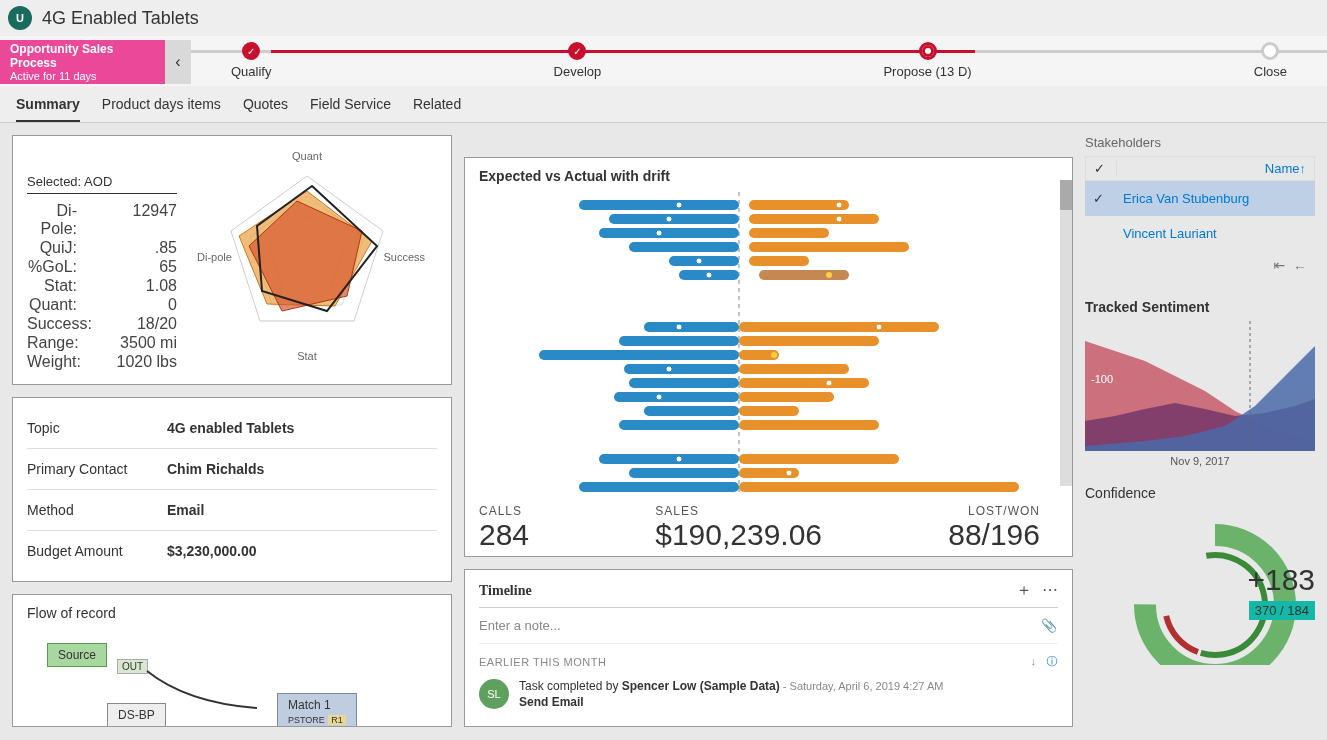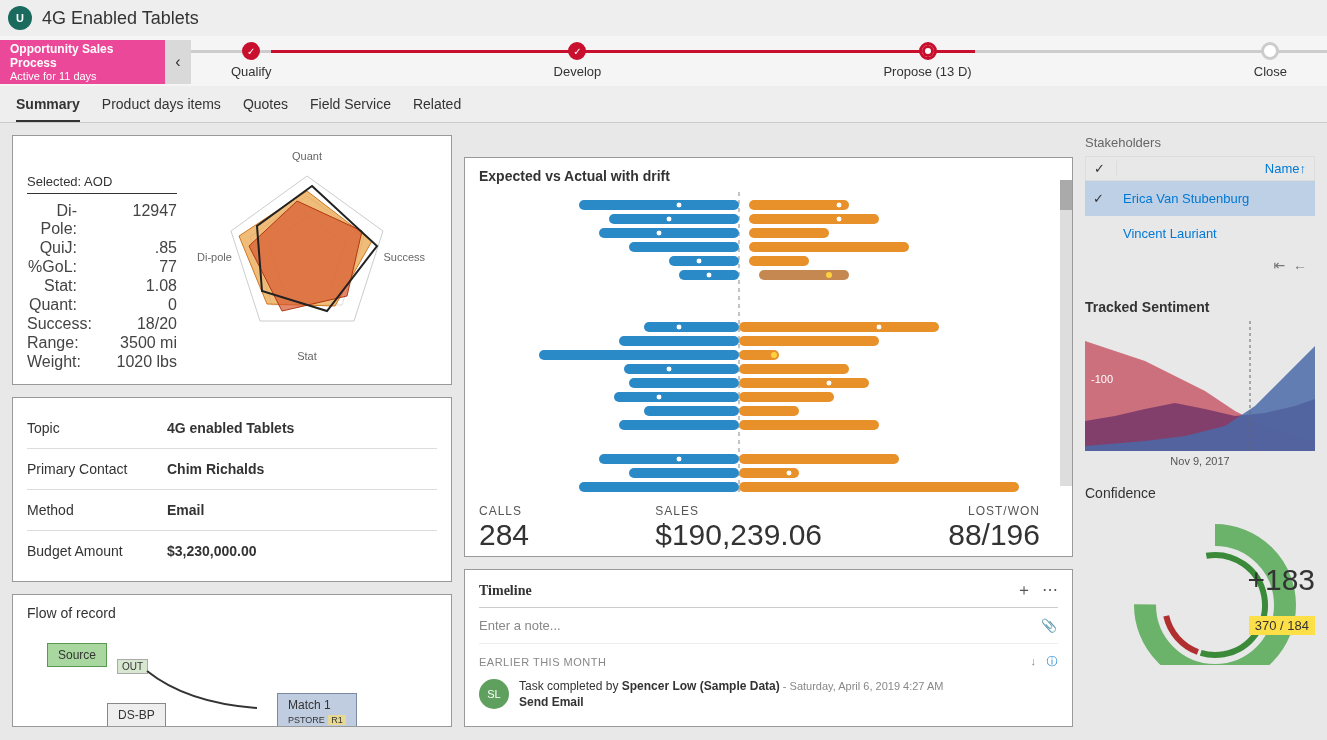--- a/index.html
+++ b/index.html
@@ -100,21 +100,21 @@
 .sh-row .name { color: #0078d4; padding-left: 8px; }
 .sh-nav { text-align: right; padding: 6px 8px; color: #777; font-size: 14px; }
 
 .sentiment h4 { font-size: 14px; font-weight: 600; margin: 8px 0 6px 0; }
 .sentiment-chart { height: 130px; position: relative; border-bottom: 1px solid #ccc; }
 .sentiment-date { text-align: center; font-size: 11px; margin-top: 4px; color: #555; }
 
 .confidence h4 { font-size: 14px; font-weight: 400; margin: 6px 0 4px 0; }
 .gauge { position: relative; height: 140px; }
 .gauge-center { position: absolute; right: 0; top: 58px; font-size: 30px; font-weight: 400; }
-.gauge-sub { position: absolute; right: 0; top: 96px; font-size: 13px; background: #fde047; padding: 2px 6px; margin-top: 15px; }
+.gauge-sub { position: absolute; right: 0; top: 96px; font-size: 13px; background: #14b8a6; padding: 2px 6px; }
 </style>
 </head>
 <body>
 
 <div class="top-header">
   <div class="app-icon">U</div>
   <div class="page-title">4G Enabled Tablets</div>
 </div>
 
 <div class="process-bar">
@@ -165,21 +165,21 @@
           <div>
               <span class="k">Di-Pole:</span>
               <span>12947</span>
             </div>
           <div>
               <span class="k">QuiJ:</span>
               <span>.85</span>
             </div>
           <div>
               <span class="k">%GoL:</span>
-              <span>77</span>
+              <span>65</span>
             </div>
           <div>
               <span class="k">Stat:</span>
               <span>1.08</span>
             </div>
           <div>
               <span class="k">Quant:</span>
               <span>0</span>
             </div>
           <div>

